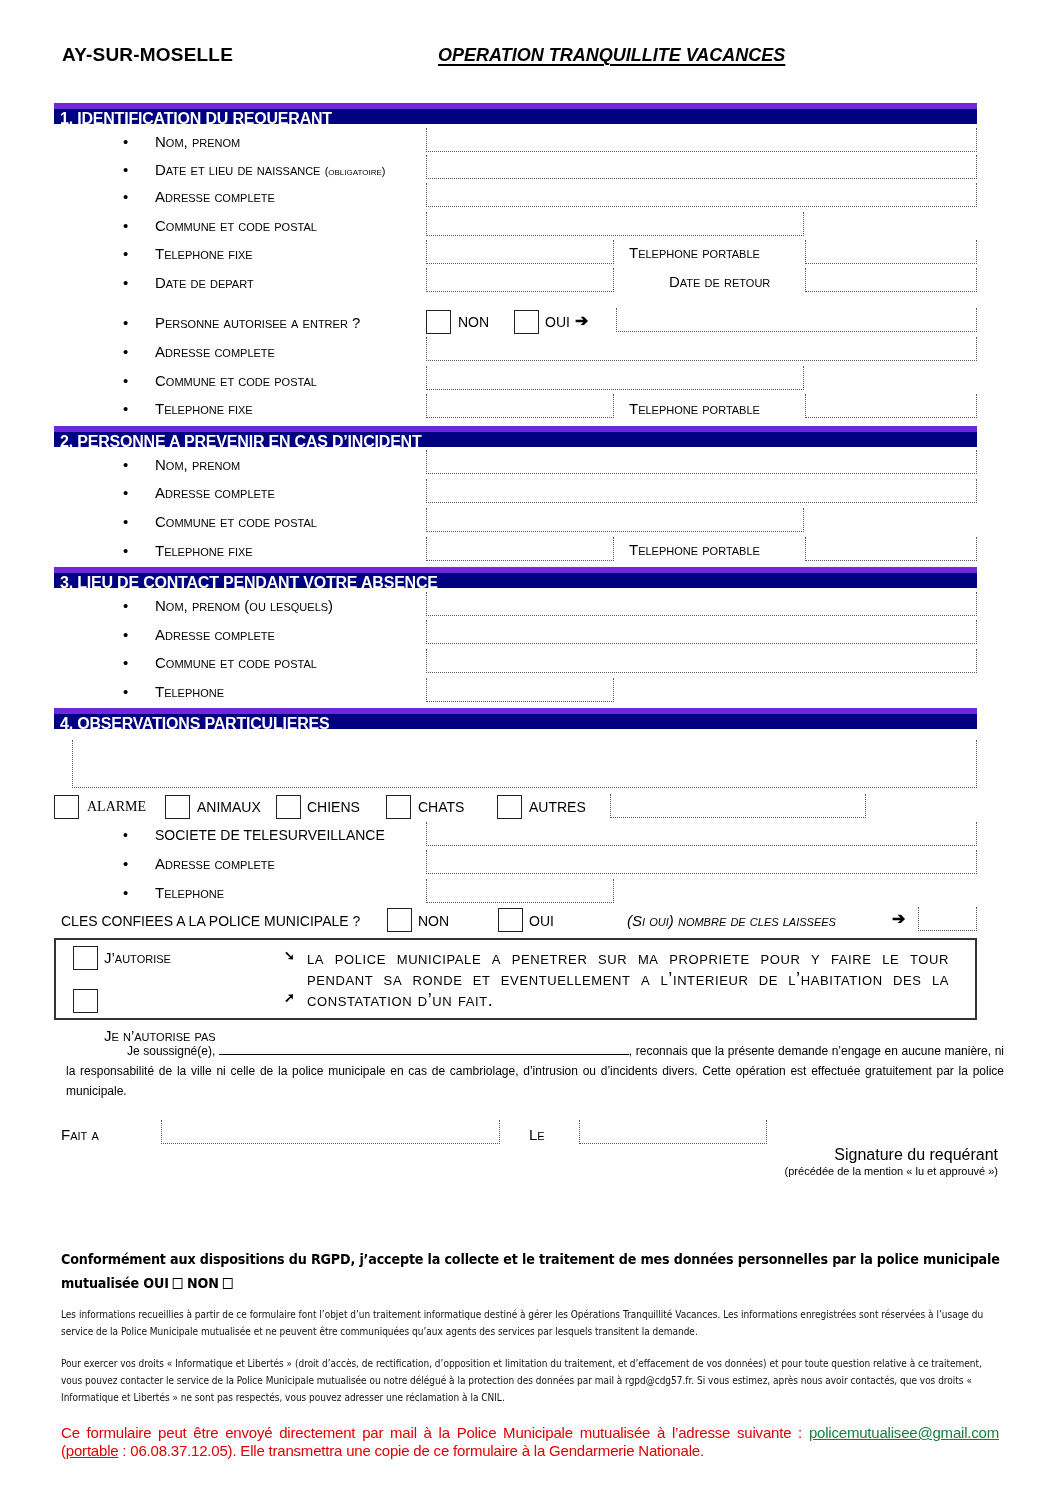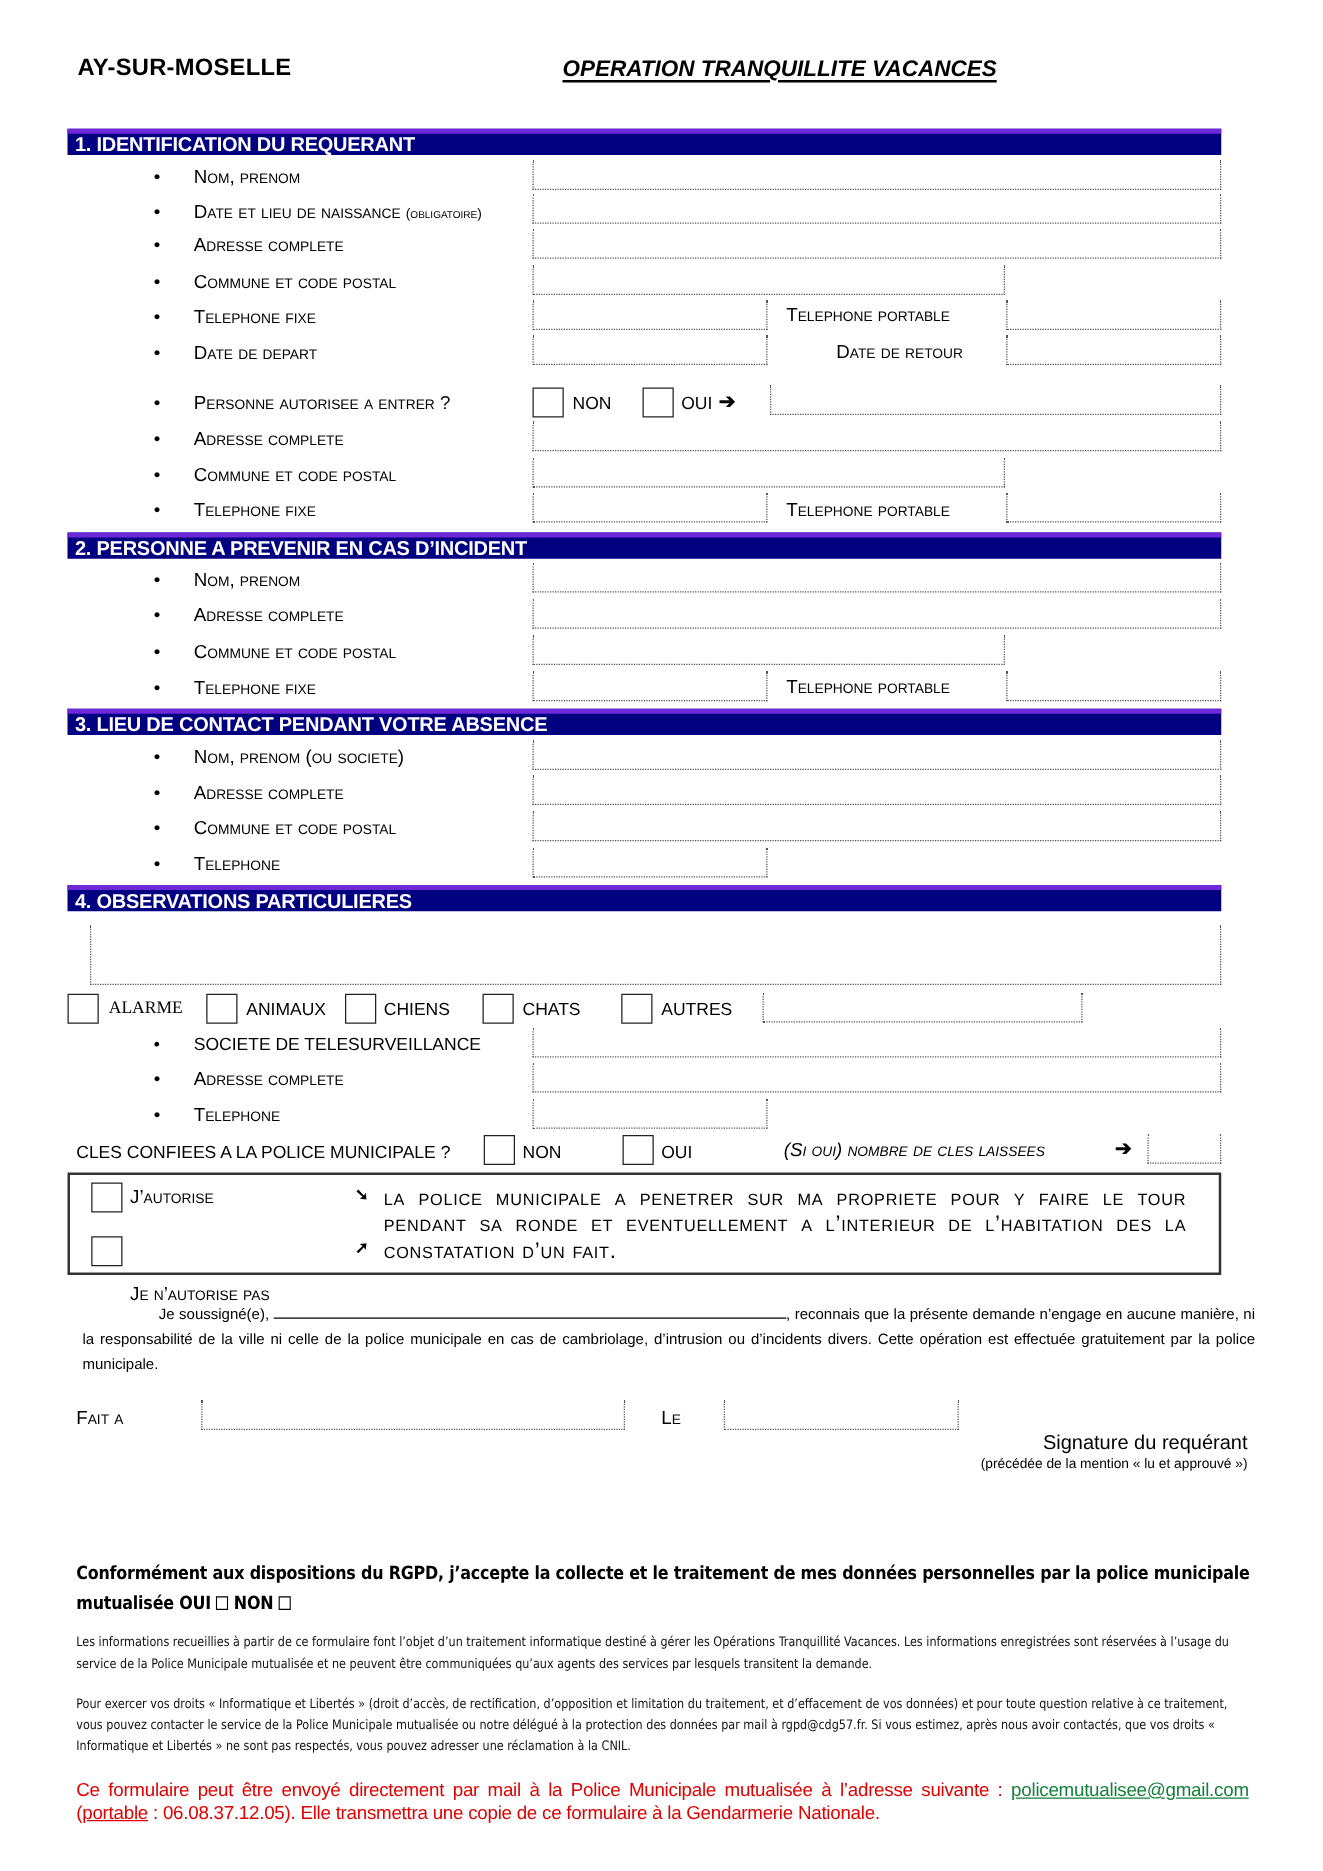--- a/index.html
+++ b/index.html
@@ -1,21 +1,21 @@
 <!DOCTYPE html>
 <html><head>
 <meta charset="utf-8">
 <style>
   * { box-sizing: border-box; margin: 0; padding: 0; }
   html, body { width: 1058px; height: 1497px; background: #ffffff; overflow: hidden; }
   body { position: relative; font-family: "Liberation Sans", sans-serif; color: #000; }
   .abs { position: absolute; }
   .header-left { left: 62px; top: 44px; font-size: 19px; font-weight: bold; letter-spacing: 0.2px; }
-  .header-right { left: 438px; top: 45px; font-size: 18px; font-weight: bold; font-style: italic; text-decoration: underline; text-decoration-thickness: 2px; text-underline-offset: 3px; margin-left: 12px; }
-  .section-bar { left: 54px; width: 923px; height: 21px; background: #000080; border-top: 4px solid #6d28d9; color: #fff; font-weight: bold; font-size: 16px; line-height: 20px; padding-left: 6px; letter-spacing: -0.2px; }
+  .header-right { left: 438px; top: 45px; font-size: 18px; font-weight: bold; font-style: italic; text-decoration: underline; text-decoration-thickness: 2px; text-underline-offset: 3px; }
+  .section-bar { left: 54px; width: 923px; height: 21px; background: #000080; border-top: 6px solid #6d28d9; color: #fff; font-weight: bold; font-size: 16px; line-height: 20px; padding-left: 6px; letter-spacing: -0.2px; }
   .label { font-size: 15px; font-variant: small-caps; white-space: nowrap; }
   .label .tiny { font-size: 11px; }
   .field { border-left: 1px dotted #555; border-right: 1px dotted #555; border-bottom: 1px dotted #555; height: 24px; background: transparent; }
   .cb { width: 25px; height: 24px; border: 1px solid #222; background: #fff; }
   .cbt { font-size: 14px; }
   .cb-label { font-size: 14px; font-variant: small-caps; white-space: nowrap; }
   .auth-box { left: 54px; top: 938px; width: 923px; height: 82px; border: 2px solid #333; }
   .auth-text { left: 307px; top: 948px; width: 642px; font-size: 18px; font-variant: small-caps; line-height: 21px; text-align: justify; letter-spacing: 0.6px; }
   .arrow-small { font-size: 13px; font-weight: bold; }
   .para { left: 66px; top: 1041px; width: 938px; font-size: 12px; line-height: 20px; text-align: justify; }
@@ -87,21 +87,21 @@
 <div class="abs label" style="left:155px; top:513px;"><span class="abs" style="left:-32px">•</span><span>Commune et code postal</span></div>
 <div class="abs field" style="left:426px; top:508px; width:378px;"></div>
 
 <div class="abs label" style="left:155px; top:542px;"><span class="abs" style="left:-32px">•</span><span>Telephone fixe</span></div>
 <div class="abs field" style="left:426px; top:537px; width:188px;"></div>
 <div class="abs label" style="left:629px; top:541px;">Telephone portable</div>
 <div class="abs field" style="left:805px; top:537px; width:172px;"></div>
 
 <div class="abs section-bar" style="top:567px;">3. LIEU DE CONTACT PENDANT VOTRE ABSENCE</div>
 
-<div class="abs label" style="left:155px; top:597px;"><span class="abs" style="left:-32px">•</span><span>Nom, prenom (ou societe)</span></div>
+<div class="abs label" style="left:155px; top:597px;"><span class="abs" style="left:-32px">•</span><span>Nom, prenom (ou lesquels)</span></div>
 <div class="abs field" style="left:426px; top:592px; width:551px;"></div>
 
 <div class="abs label" style="left:155px; top:626px;"><span class="abs" style="left:-32px">•</span><span>Adresse complete</span></div>
 <div class="abs field" style="left:426px; top:620px; width:551px;"></div>
 
 <div class="abs label" style="left:155px; top:654px;"><span class="abs" style="left:-32px">•</span><span>Commune et code postal</span></div>
 <div class="abs field" style="left:426px; top:649px; width:551px;"></div>
 
 <div class="abs label" style="left:155px; top:683px;"><span class="abs" style="left:-32px">•</span><span>Telephone</span></div>
 <div class="abs field" style="left:426px; top:678px; width:188px;"></div>

